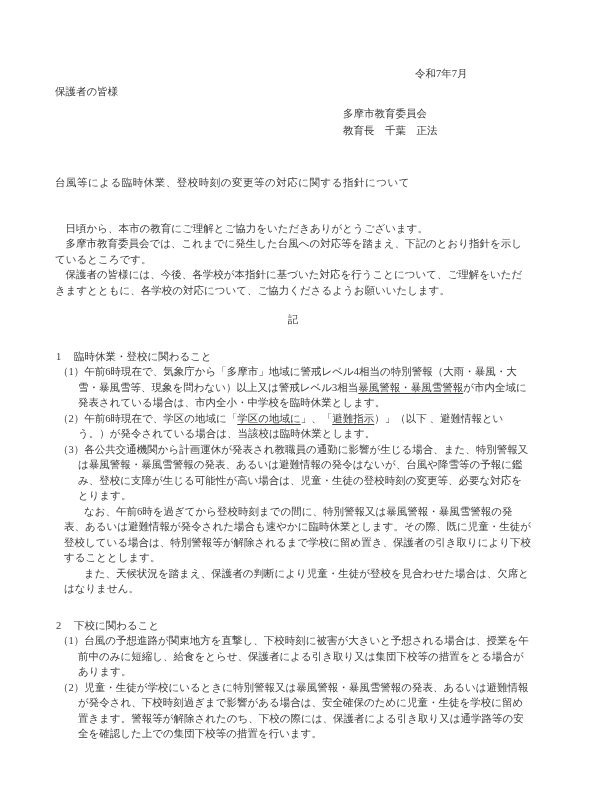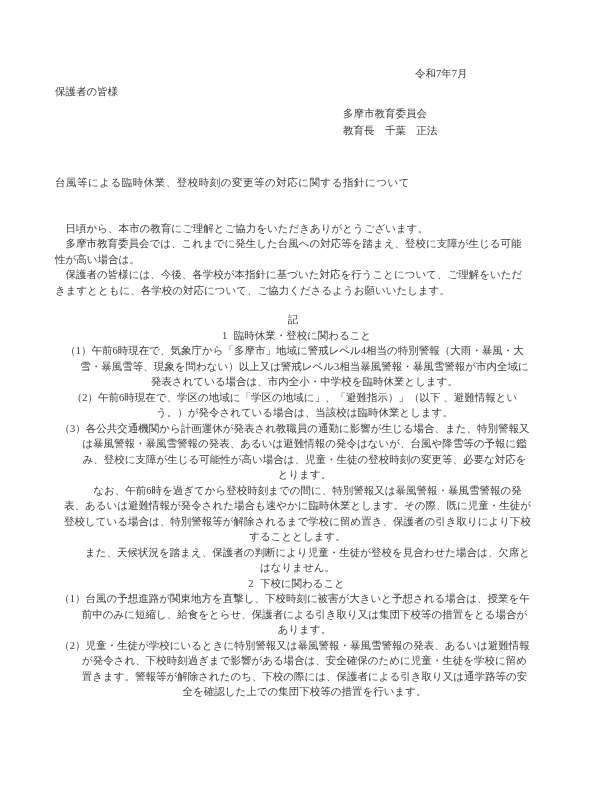--- a/index.html
+++ b/index.html
@@ -46,39 +46,40 @@
   }
   .intro p {
     margin: 0;
     text-indent: 1em;
   }
   .ki {
     margin-top: 14px;
     text-align: center;
   }
   .sec {
-    text-align: center;
+    margin-top: 21px;
   }
   .sec-h {
     margin: 0 0 0 1px;
   }
   .sec-h .num {
     display: inline-block;
     width: 18px;
   }
   .item {
     margin: 0 0 0 3px;
     padding-left: 20px;
     text-indent: -20px;
   }
   .note {
     margin: 0 0 0 9px;
     text-indent: 1.9em;
   }
   .u {
+    text-decoration: underline;
     text-underline-offset: 2px;
   }
 </style>
 </head>
 <body>
 
 <div class="page">
 
   <div class="date">令和7年7月</div>
 
@@ -86,21 +87,21 @@
 
   <div class="sender">
     <div>多摩市教育委員会</div>
     <div>教育長　千葉　正法</div>
   </div>
 
   <h1 class="doc-title">台風等による臨時休業、登校時刻の変更等の対応に関する指針について</h1>
 
   <div class="intro">
     <p>日頃から、本市の教育にご理解とご協力をいただきありがとうございます。</p>
-    <p>多摩市教育委員会では、これまでに発生した台風への対応等を踏まえ、登校に支障が生じる可能性が高い場合は。</p>
+    <p>多摩市教育委員会では、これまでに発生した台風への対応等を踏まえ、下記のとおり指針を示しているところです。</p>
     <p>保護者の皆様には、今後、各学校が本指針に基づいた対応を行うことについて、ご理解をいただきますとともに、各学校の対応について、ご協力くださるようお願いいたします。</p>
   </div>
 
   <div class="ki">記</div>
 
   <section class="sec">
     <div class="sec-h"><span class="num">1</span><span>臨時休業・登校に関わること</span></div>
     <p class="item"><span>（1）</span><span><span>午前6時現在で、気象庁から「多摩市」地域に警戒レベル4相当の特別警報（大雨・暴風・大雪・暴風雪等、現象を問わない）以上又は警戒レベル3相当</span><span class="u">暴風警報・暴風雪警報</span><span>が市内全域に発表されている場合は、市内全小・中学校を臨時休業とします。</span></span></p>
     <p class="item"><span>（2）</span><span><span>午前6時現在で、学区の地域に「</span><span class="u">学区の地域に</span><span>」、「</span><span class="u">避難指示</span><span>）」（以下 、避難情報という。）が発令されている場合は、当該校は臨時休業とします。</span></span></p>
     <p class="item"><span>（3）</span><span><span>各公共交通機関から計画運休が発表され教職員の通勤に影響が生じる場合、また、特別警報又は暴風警報・暴風雪警報の発表、あるいは避難情報の発令はないが、台風や降雪等の予報に鑑み、登校に支障が生じる可能性が高い場合は、児童・生徒の登校時刻の変更等、必要な対応をとります。</span></span></p>

